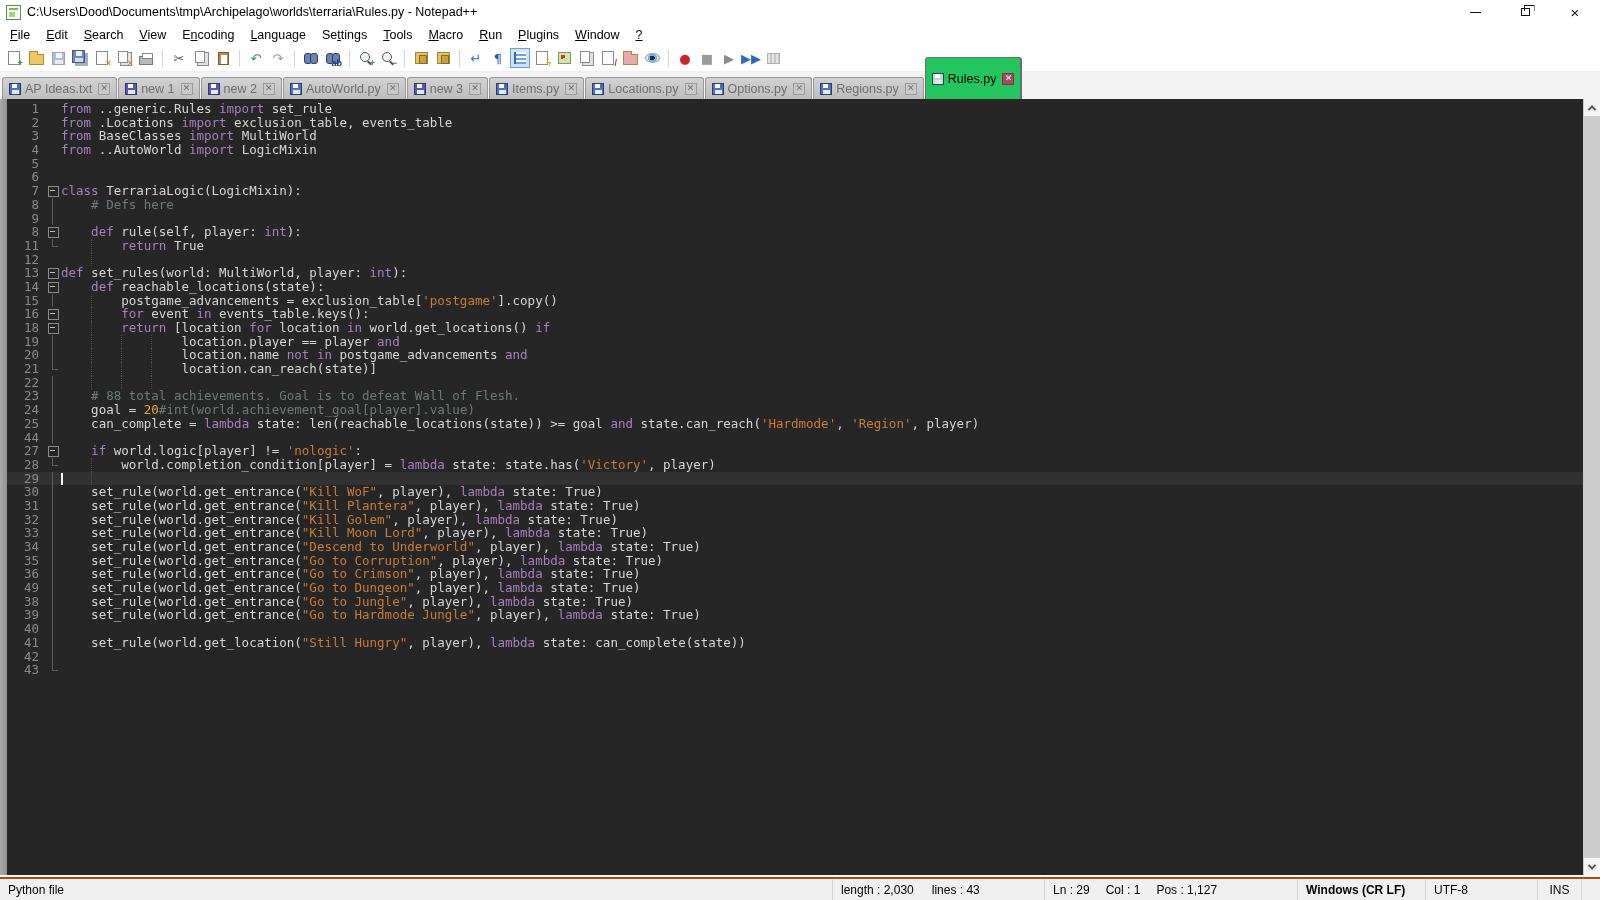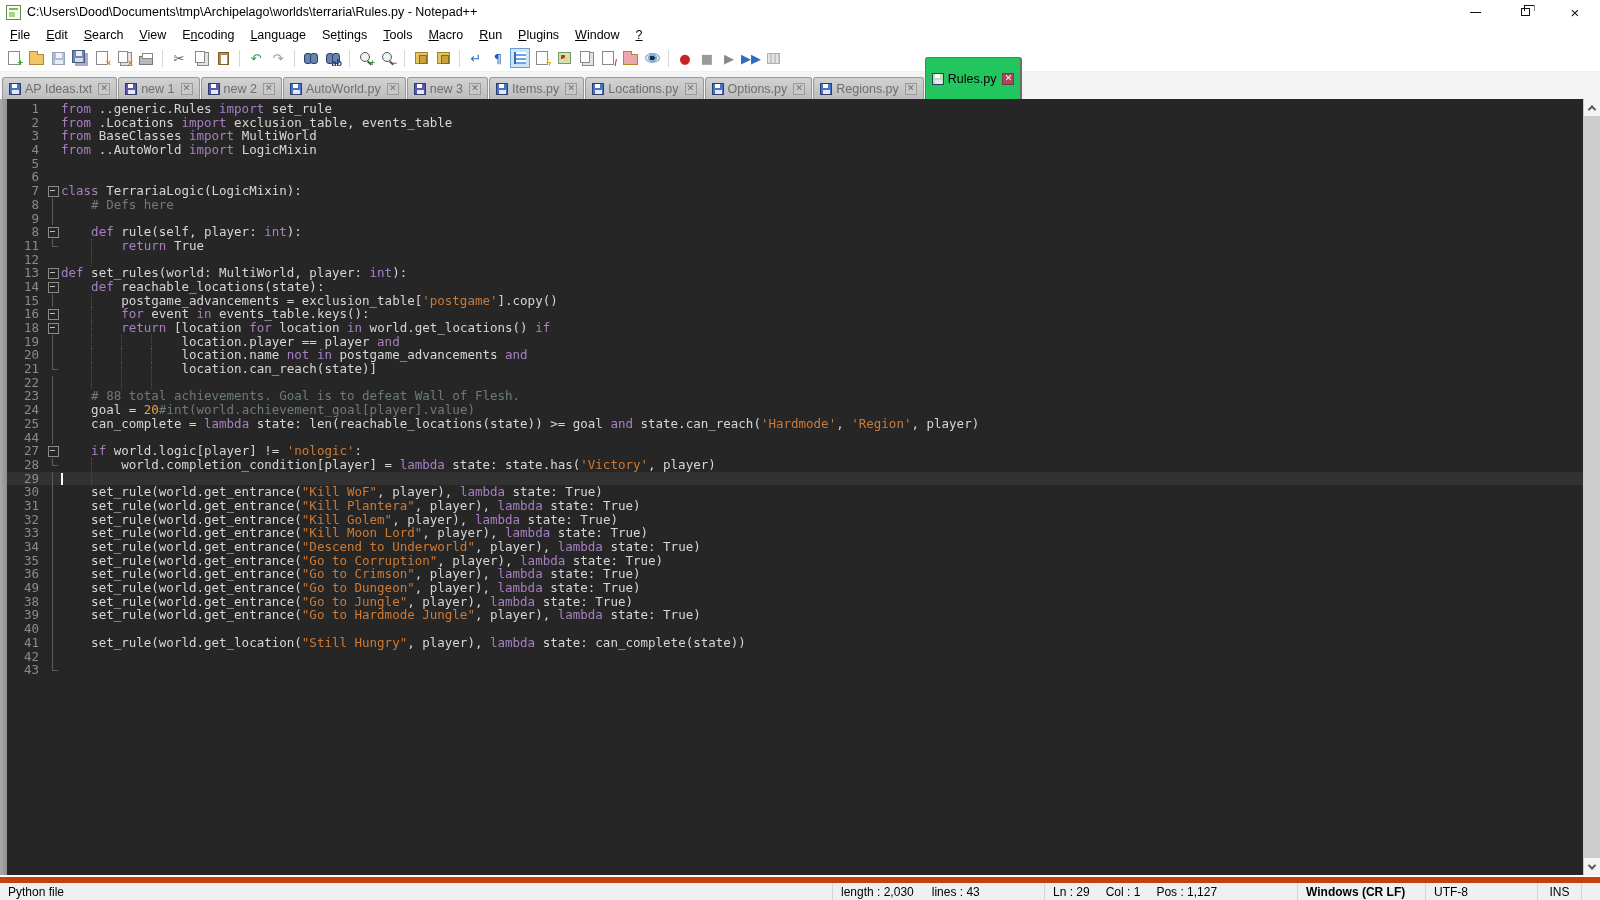--- a/index.html
+++ b/index.html
@@ -100,21 +100,21 @@
 
   
   .vscroll { flex:0 0 17px; background:#e6e6e6; display:flex; flex-direction:column; border-left:1px solid #c9c9c9; }
   .sb-arrow { flex:0 0 17px; background:#f4f4f4; display:flex; align-items:center; justify-content:center; }
   .sb-arrow i { width:6px; height:6px; border-top:2px solid #555; border-right:2px solid #555; display:block; }
   .sb-up i { transform:rotate(-45deg) translate(-1px,1px); }
   .sb-down i { transform:rotate(135deg) translate(-1px,1px); }
   .sb-thumb { flex:1 1 auto; background:#cdcdcd; }
 
   
-  .statusbar { height:23px; flex:0 0 auto; background:#f0f0f0; border-top:6px solid #c2410c;
+  .statusbar { height:23px; flex:0 0 auto; background:#f0f0f0; border-top:2px solid #c2410c;
                display:flex; align-items:center; font-size:12px; color:#000; }
   .sb-sec { height:100%; display:flex; align-items:center; padding:0 8px; border-right:1px solid #d5d5d5; white-space:pre; }
   .sb-doc { flex:1 1 auto; }
   .sb-len { flex:0 0 212px; gap:18px; }
   .sb-cur { flex:0 0 253px; gap:16px; }
   .sb-eol { flex:0 0 128px;font-weight:bold; }
   .sb-enc { flex:0 0 112px; }
   .sb-ins { flex:0 0 44px; justify-content:center; }
   .sb-grip { flex:0 0 18px; border-right:none; }
 </style>

